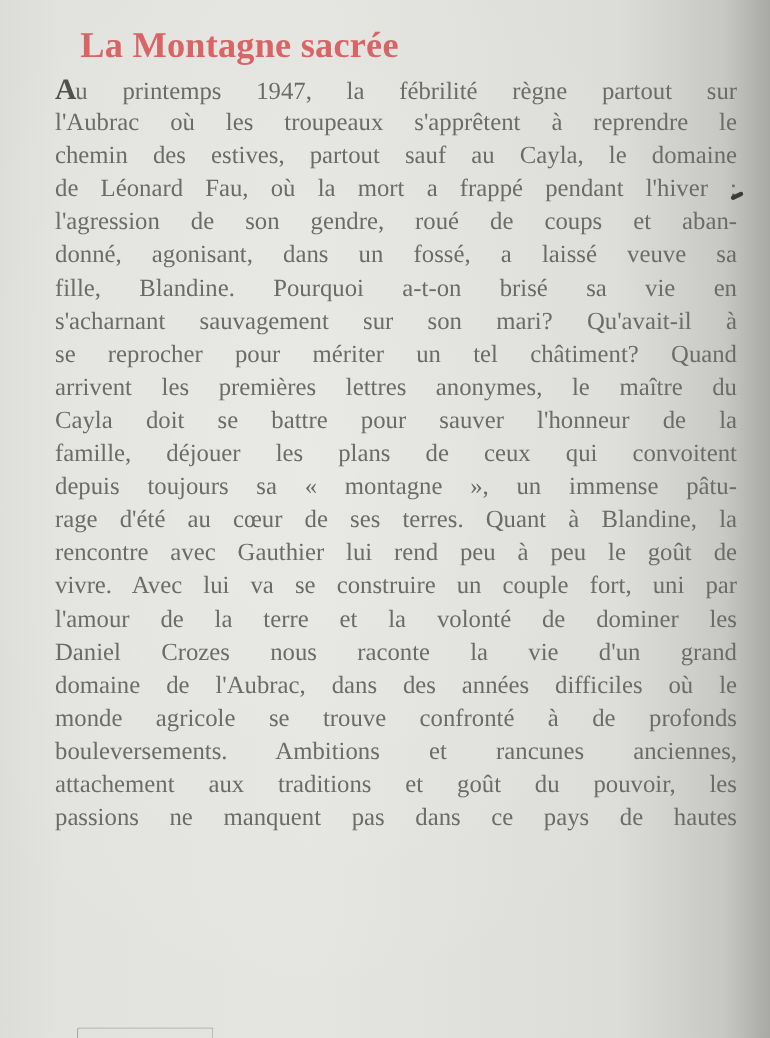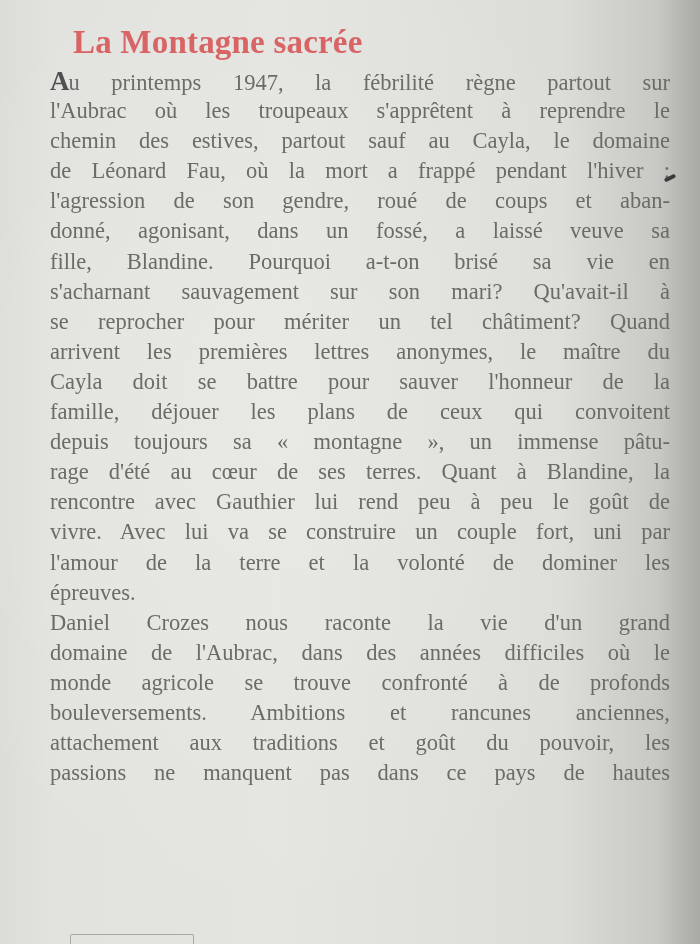--- a/index.html
+++ b/index.html
@@ -61,21 +61,20 @@
       <span class="line">s'acharnant sauvagement sur son mari? Qu'avait-il à</span>
       <span class="line">se reprocher pour mériter un tel châtiment? Quand</span>
       <span class="line">arrivent les premières lettres anonymes, le maître du</span>
       <span class="line">Cayla doit se battre pour sauver l'honneur de la</span>
       <span class="line">famille, déjouer les plans de ceux qui convoitent</span>
       <span class="line">depuis toujours sa « montagne », un immense pâtu-</span>
       <span class="line">rage d'été au cœur de ses terres. Quant à Blandine, la</span>
       <span class="line">rencontre avec Gauthier lui rend peu à peu le goût de</span>
       <span class="line">vivre. Avec lui va se construire un couple fort, uni par</span>
       <span class="line">l'amour de la terre et la volonté de dominer les</span>
-      <span class="line last">épreuves.</span>
     </div>
     <div>
       <span class="line">Daniel Crozes nous raconte la vie d'un grand</span>
       <span class="line">domaine de l'Aubrac, dans des années difficiles où le</span>
       <span class="line">monde agricole se trouve confronté à de profonds</span>
       <span class="line">bouleversements. Ambitions et rancunes anciennes,</span>
       <span class="line">attachement aux traditions et goût du pouvoir, les</span>
       <span class="line">passions ne manquent pas dans ce pays de hautes</span>
     </div>
   </div>

